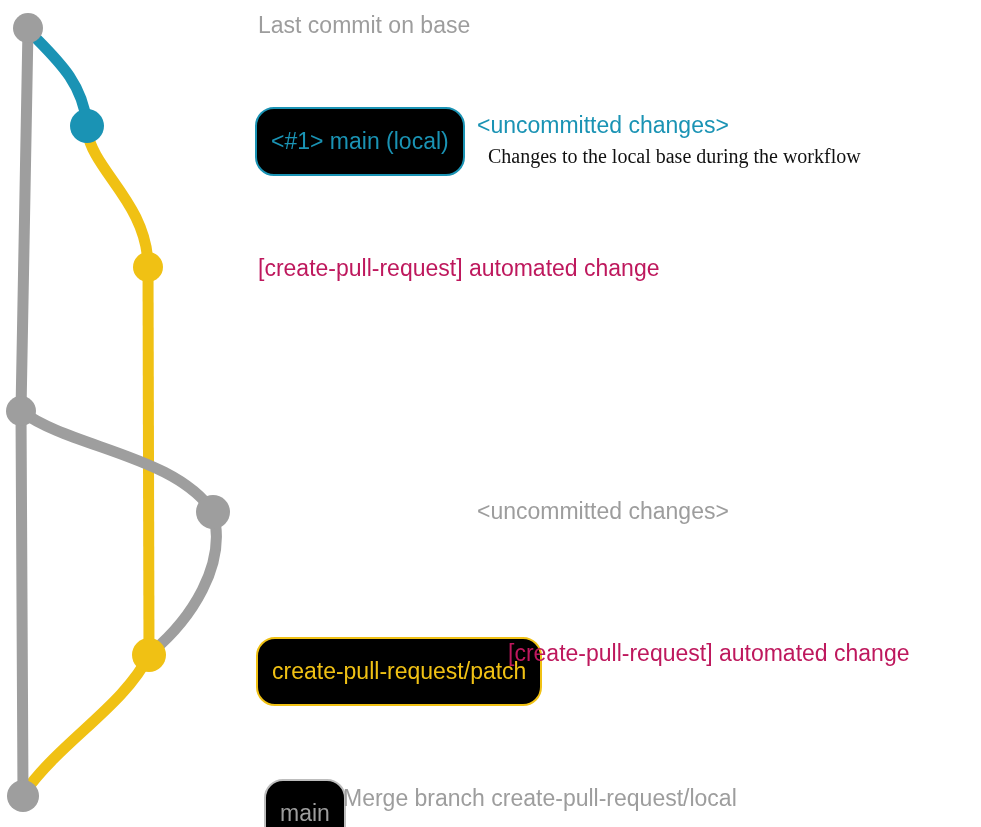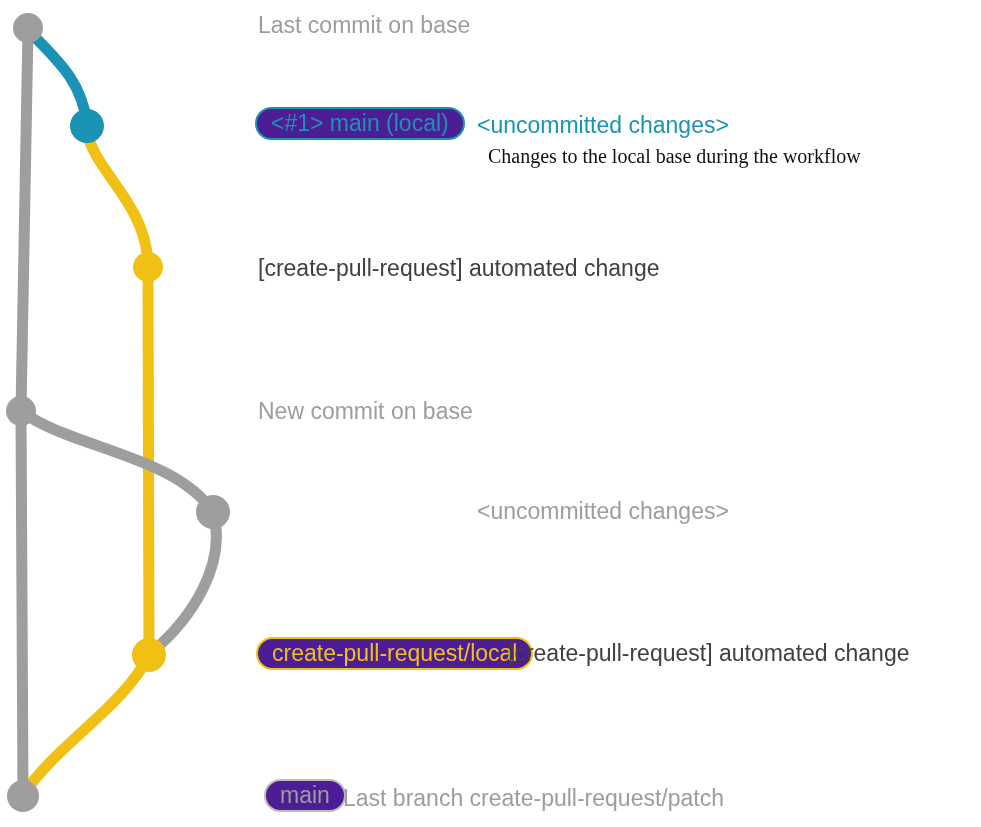--- a/index.html
+++ b/index.html
@@ -4,28 +4,28 @@
 <style>
   html,body { margin:0; padding:0; background:#ffffff; }
   .canvas {
     position:relative; width:981px; height:827px; background:#ffffff;
     font-family:"Liberation Sans", sans-serif; overflow:hidden;
   }
   .graph { position:absolute; left:0; top:0; }
   .label { position:absolute; font-size:23px; line-height:27px; white-space:nowrap; }
   .gray-text   { color:#9D9D9D; }
   .teal-text   { color:#1A93B4; }
-  .yellow-text { color:#404040; }
+  .yellow-text { color:#be185d; }
   .serif {
     position:absolute; font-family:"Liberation Serif", serif;
     font-size:20px; line-height:24px; color:#111111; white-space:nowrap;
   }
   .badge {
     position:absolute; font-size:23px; line-height:25px; white-space:nowrap;
-    padding:2px 14px; border:2px solid; border-radius:19px; background:#4c1d95;
+    padding:20px 14px; border:2px solid; border-radius:19px; background:#000000;
   }
   .badge.teal   { color:#1A93B4; border-color:#1A93B4; }
   .badge.grayb  { color:#9D9D9D; border-color:#BDBDBD; }
   .badge.yellow { color:#F0C114; border-color:#F0C114; }
 </style>
 </head>
 <body>
 
 <div class="canvas">
 
@@ -53,23 +53,22 @@
   </svg>
 
   <div class="label gray-text" style="left:258px; top:12px;">Last commit on base</div>
 
   <div class="badge teal" style="left:255px; top:107px;">&lt;#1&gt; main (local)</div>
   <div class="label teal-text" style="left:477px; top:112px;">&lt;uncommitted changes&gt;</div>
   <div class="serif" style="left:488px; top:144px;">Changes to the local base during the workflow</div>
 
   <div class="label yellow-text" style="left:258px; top:255px;">[create-pull-request] automated change</div>
 
-  <div class="label gray-text" style="left:258px; top:398px;">New commit on base</div>
 
   <div class="label gray-text" style="left:477px; top:498px;">&lt;uncommitted changes&gt;</div>
 
-  <div class="badge yellow" style="left:256px; top:637px;">create-pull-request/local</div>
+  <div class="badge yellow" style="left:256px; top:637px;">create-pull-request/patch</div>
   <div class="label yellow-text" style="left:508px; top:640px;">[create-pull-request] automated change</div>
 
   <div class="badge grayb" style="left:264px; top:779px;">main</div>
-  <div class="label gray-text" style="left:343px; top:785px;">Last branch create-pull-request/patch</div>
+  <div class="label gray-text" style="left:343px; top:785px;">Merge branch create-pull-request/local</div>
 
 </div>
 
 </body></html>

